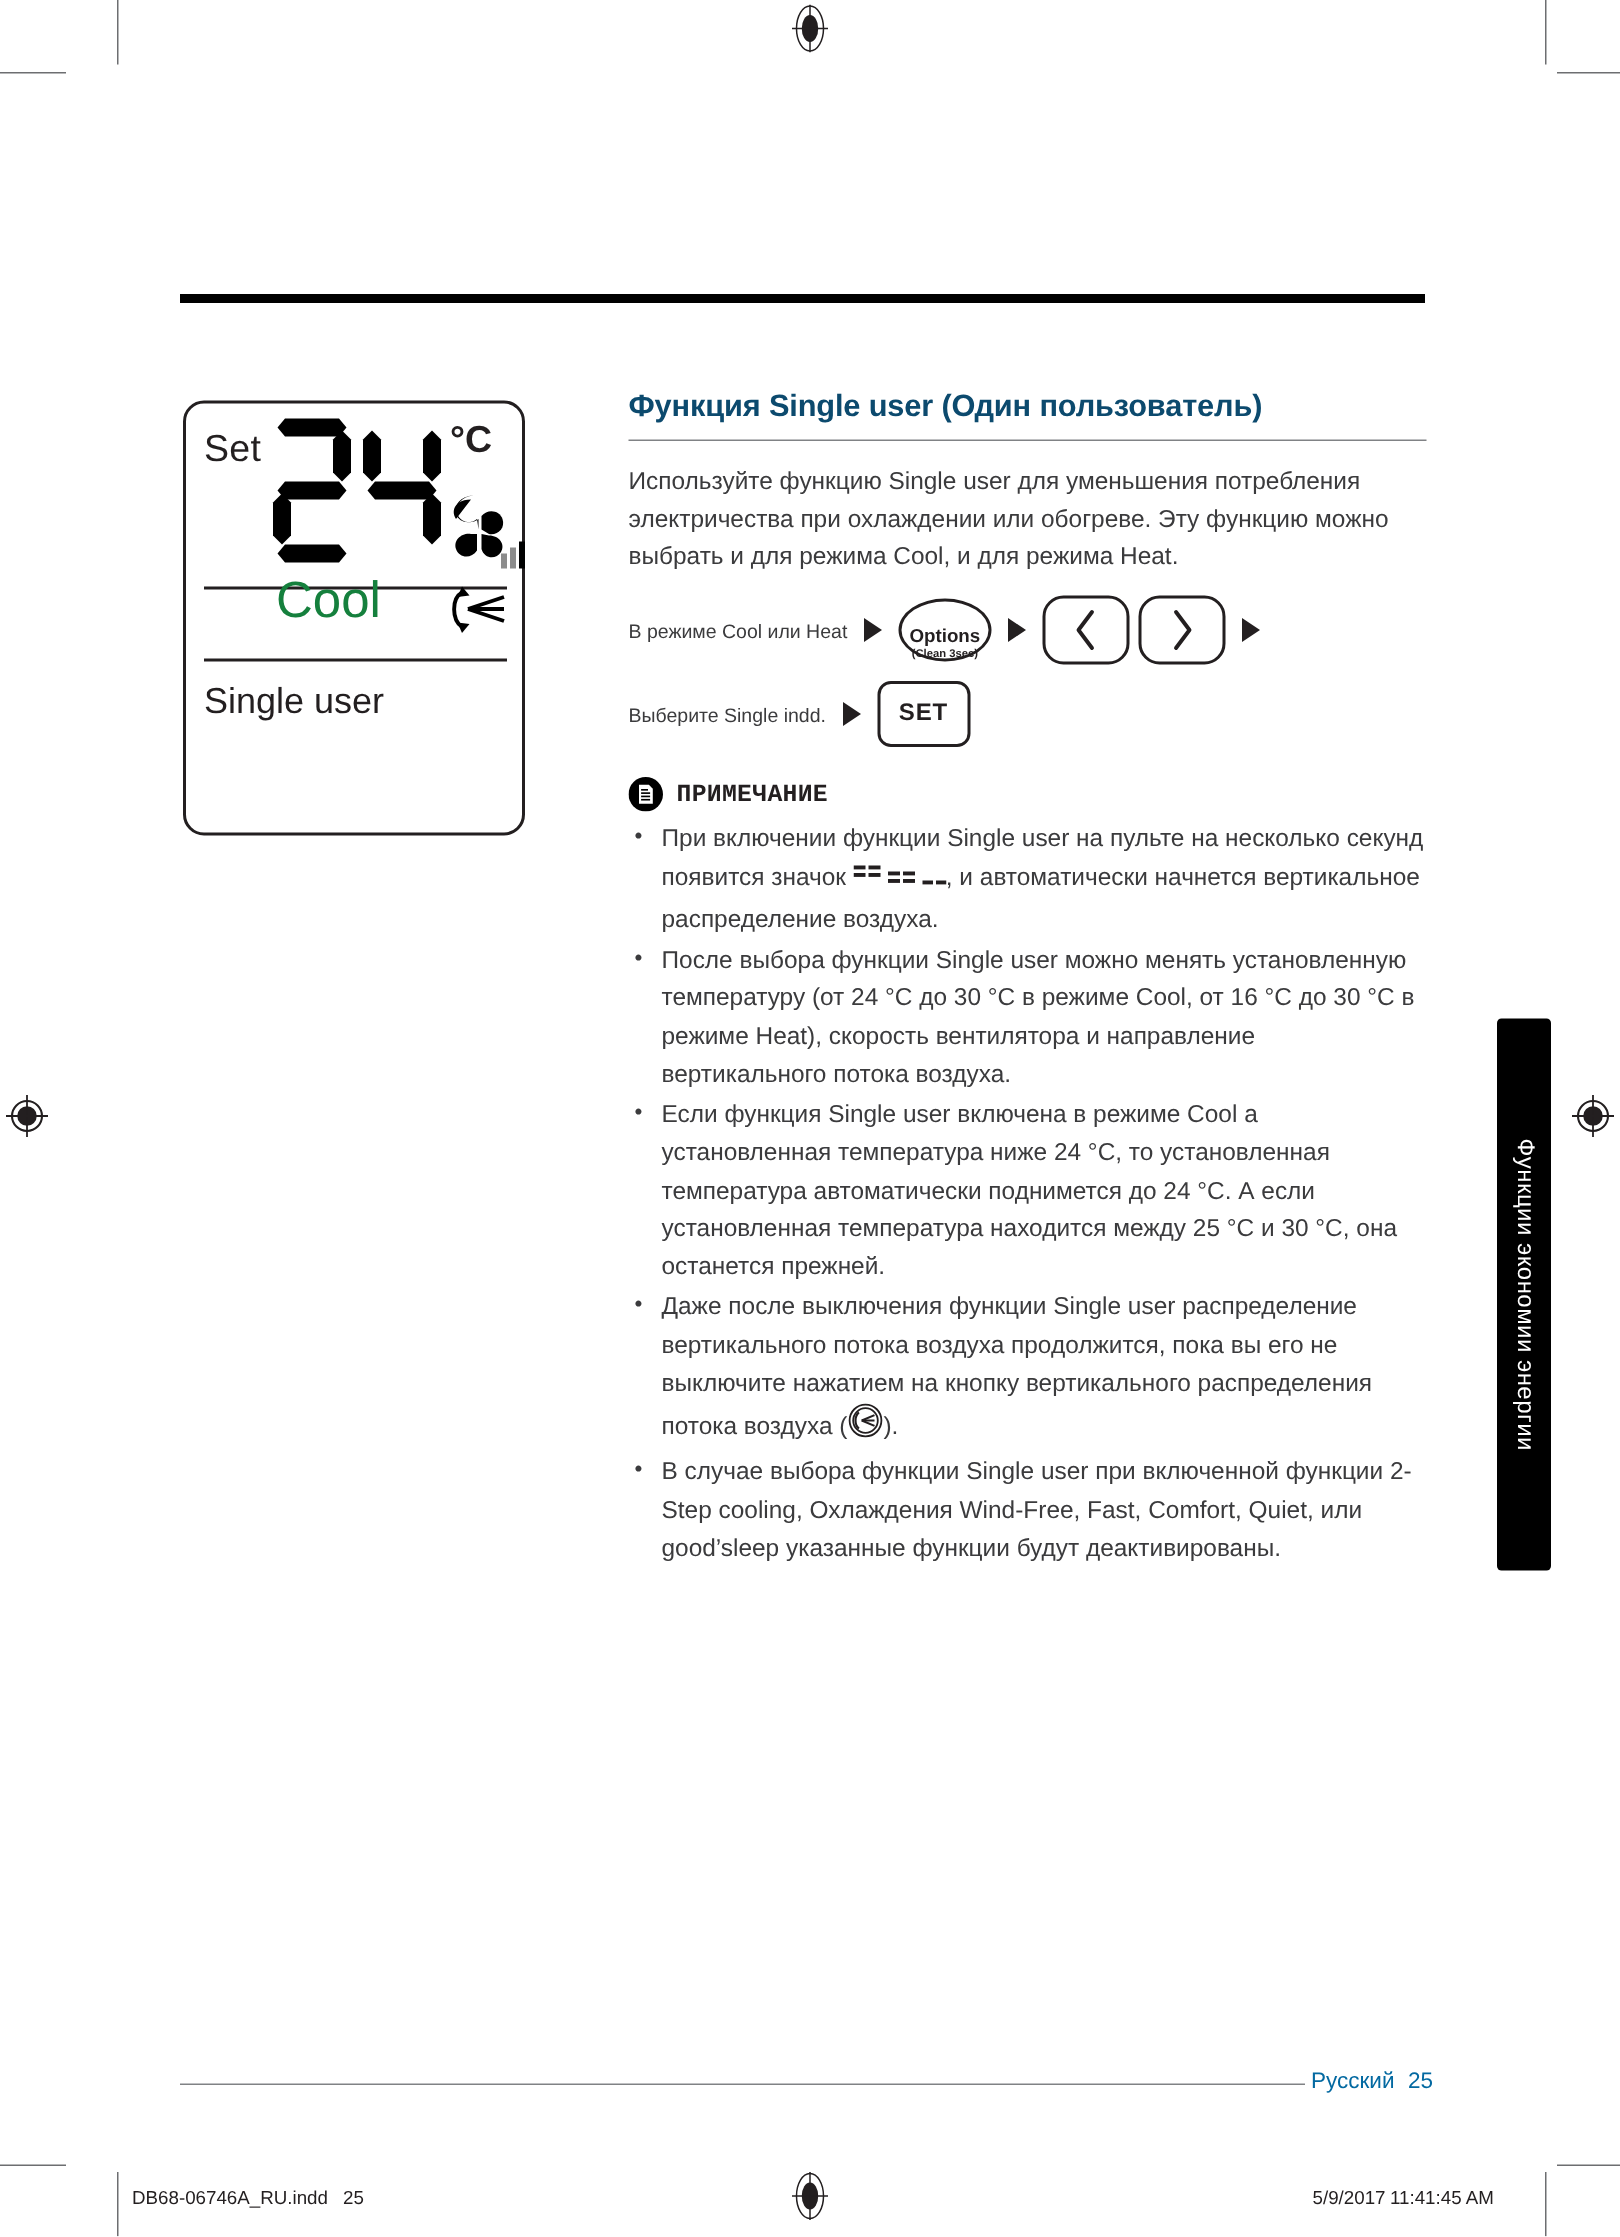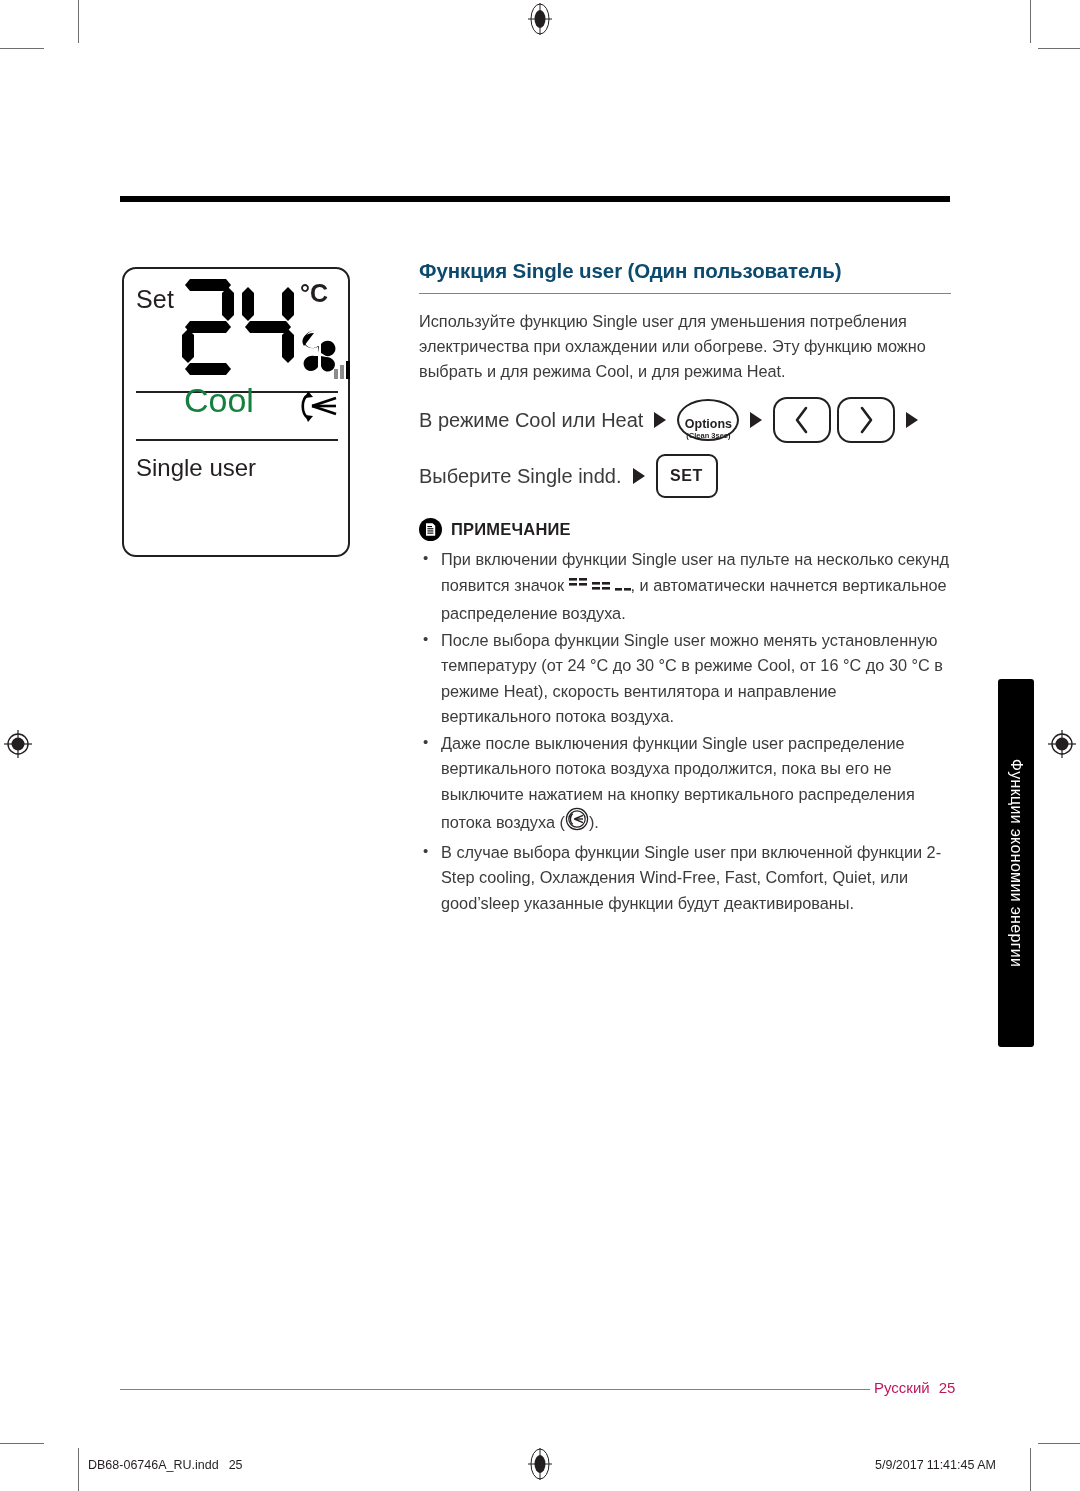--- a/index.html
+++ b/index.html
@@ -134,21 +134,21 @@
   }
 
   
   .steps { margin-top: 13px; }
   .step {
     display: flex;
     align-items: center;
     min-height: 46px;
   }
   .step-label {
-    font-size: 20px;
+    font-size: 13px;
     color: #3b3b3d;
     white-space: nowrap;
   }
   .tri {
     display: inline-block;
     width: 0; height: 0;
     border-left: 12px solid #231f20;
     border-top: 8px solid transparent;
     border-bottom: 8px solid transparent;
     margin: 0 11px;
@@ -191,20 +191,21 @@
     letter-spacing: .6px;
     box-sizing: border-box;
     flex: none;
   }
 
   
   .note-head {
     display: flex;
     align-items: center;
     margin-top: 19px;
+    font-family: Liberation Mono, monospace;
   }
   .note-icon { width: 23px; height: 23px; flex: none; }
   .note-title {
     margin-left: 9px;
     font-size: 16.5px;
     font-weight: bold;
     letter-spacing: .2px;
     color: #231f20;
   }
   ul.notes {
@@ -259,21 +260,21 @@
     top: 1389px;
     width: 750px;
     height: 1px;
     background: #808285;
   }
   .foot-lang {
     position: absolute;
     left: 874px;
     top: 1379px;
     font-size: 15px;
-    color: #be185d;
+    color: #0369a1;
     white-space: nowrap;
   }
   .foot-lang .pg { margin-left: 9px; }
   .imprint-left {
     position: absolute;
     left: 88px;
     top: 1458px;
     font-size: 12.5px;
     color: #231f20;
     white-space: nowrap;
@@ -463,20 +464,21 @@
         <rect x="23" y="5" width="8" height="2.6" fill="#231f20"></rect>
         <rect x="23" y="10" width="8" height="2.6" fill="#231f20"></rect>
         <rect x="33" y="5" width="8" height="2.6" fill="#231f20"></rect>
         <rect x="33" y="10" width="8" height="2.6" fill="#231f20"></rect>
         <rect x="46" y="11" width="7" height="2.6" fill="#231f20"></rect>
         <rect x="55" y="11" width="7" height="2.6" fill="#231f20"></rect>
       </svg></span><span>, и автоматически начнется вертикальное распределение воздуха.</span></li>
 
       <li>После выбора функции Single user можно менять установленную температуру (от 24 °C до 30 °C в режиме Cool, от 16 °C до 30 °C в режиме Heat), скорость вентилятора и направление вертикального потока воздуха.</li>
 
+      <li>Если функция Single user включена в режиме Cool a установленная температура ниже 24 °C, то установленная температура автоматически поднимется до 24 °C. А если установленная температура находится между 25 °C и 30 °C, она останется прежней.</li>
 
       <li><span>Даже после выключения функции Single user распределение вертикального потока воздуха продолжится, пока вы его не выключите нажатием на кнопку вертикального распределения потока воздуха (</span><span class="inline-svg"><svg width="24" height="24" viewBox="0 0 24 24" aria-hidden="true">
         <circle cx="12" cy="12" r="10.6" fill="none" stroke="#231f20" stroke-width="1.2"></circle>
         <circle cx="12" cy="12" r="8.2" fill="none" stroke="#231f20" stroke-width="1.2"></circle>
         <path d="M7.6 6.6 C4.6 9.2 4.6 14.8 7.6 17.4" fill="none" stroke="#231f20" stroke-width="1.4"></path>
         <path d="M9.5 12 L18 8.4" stroke="#231f20" stroke-width="1.4" fill="none"></path>
         <path d="M9.5 12 L18 12" stroke="#231f20" stroke-width="1.4" fill="none"></path>
         <path d="M9.5 12 L18 15.6" stroke="#231f20" stroke-width="1.4" fill="none"></path>
       </svg></span><span>).</span></li>
 

